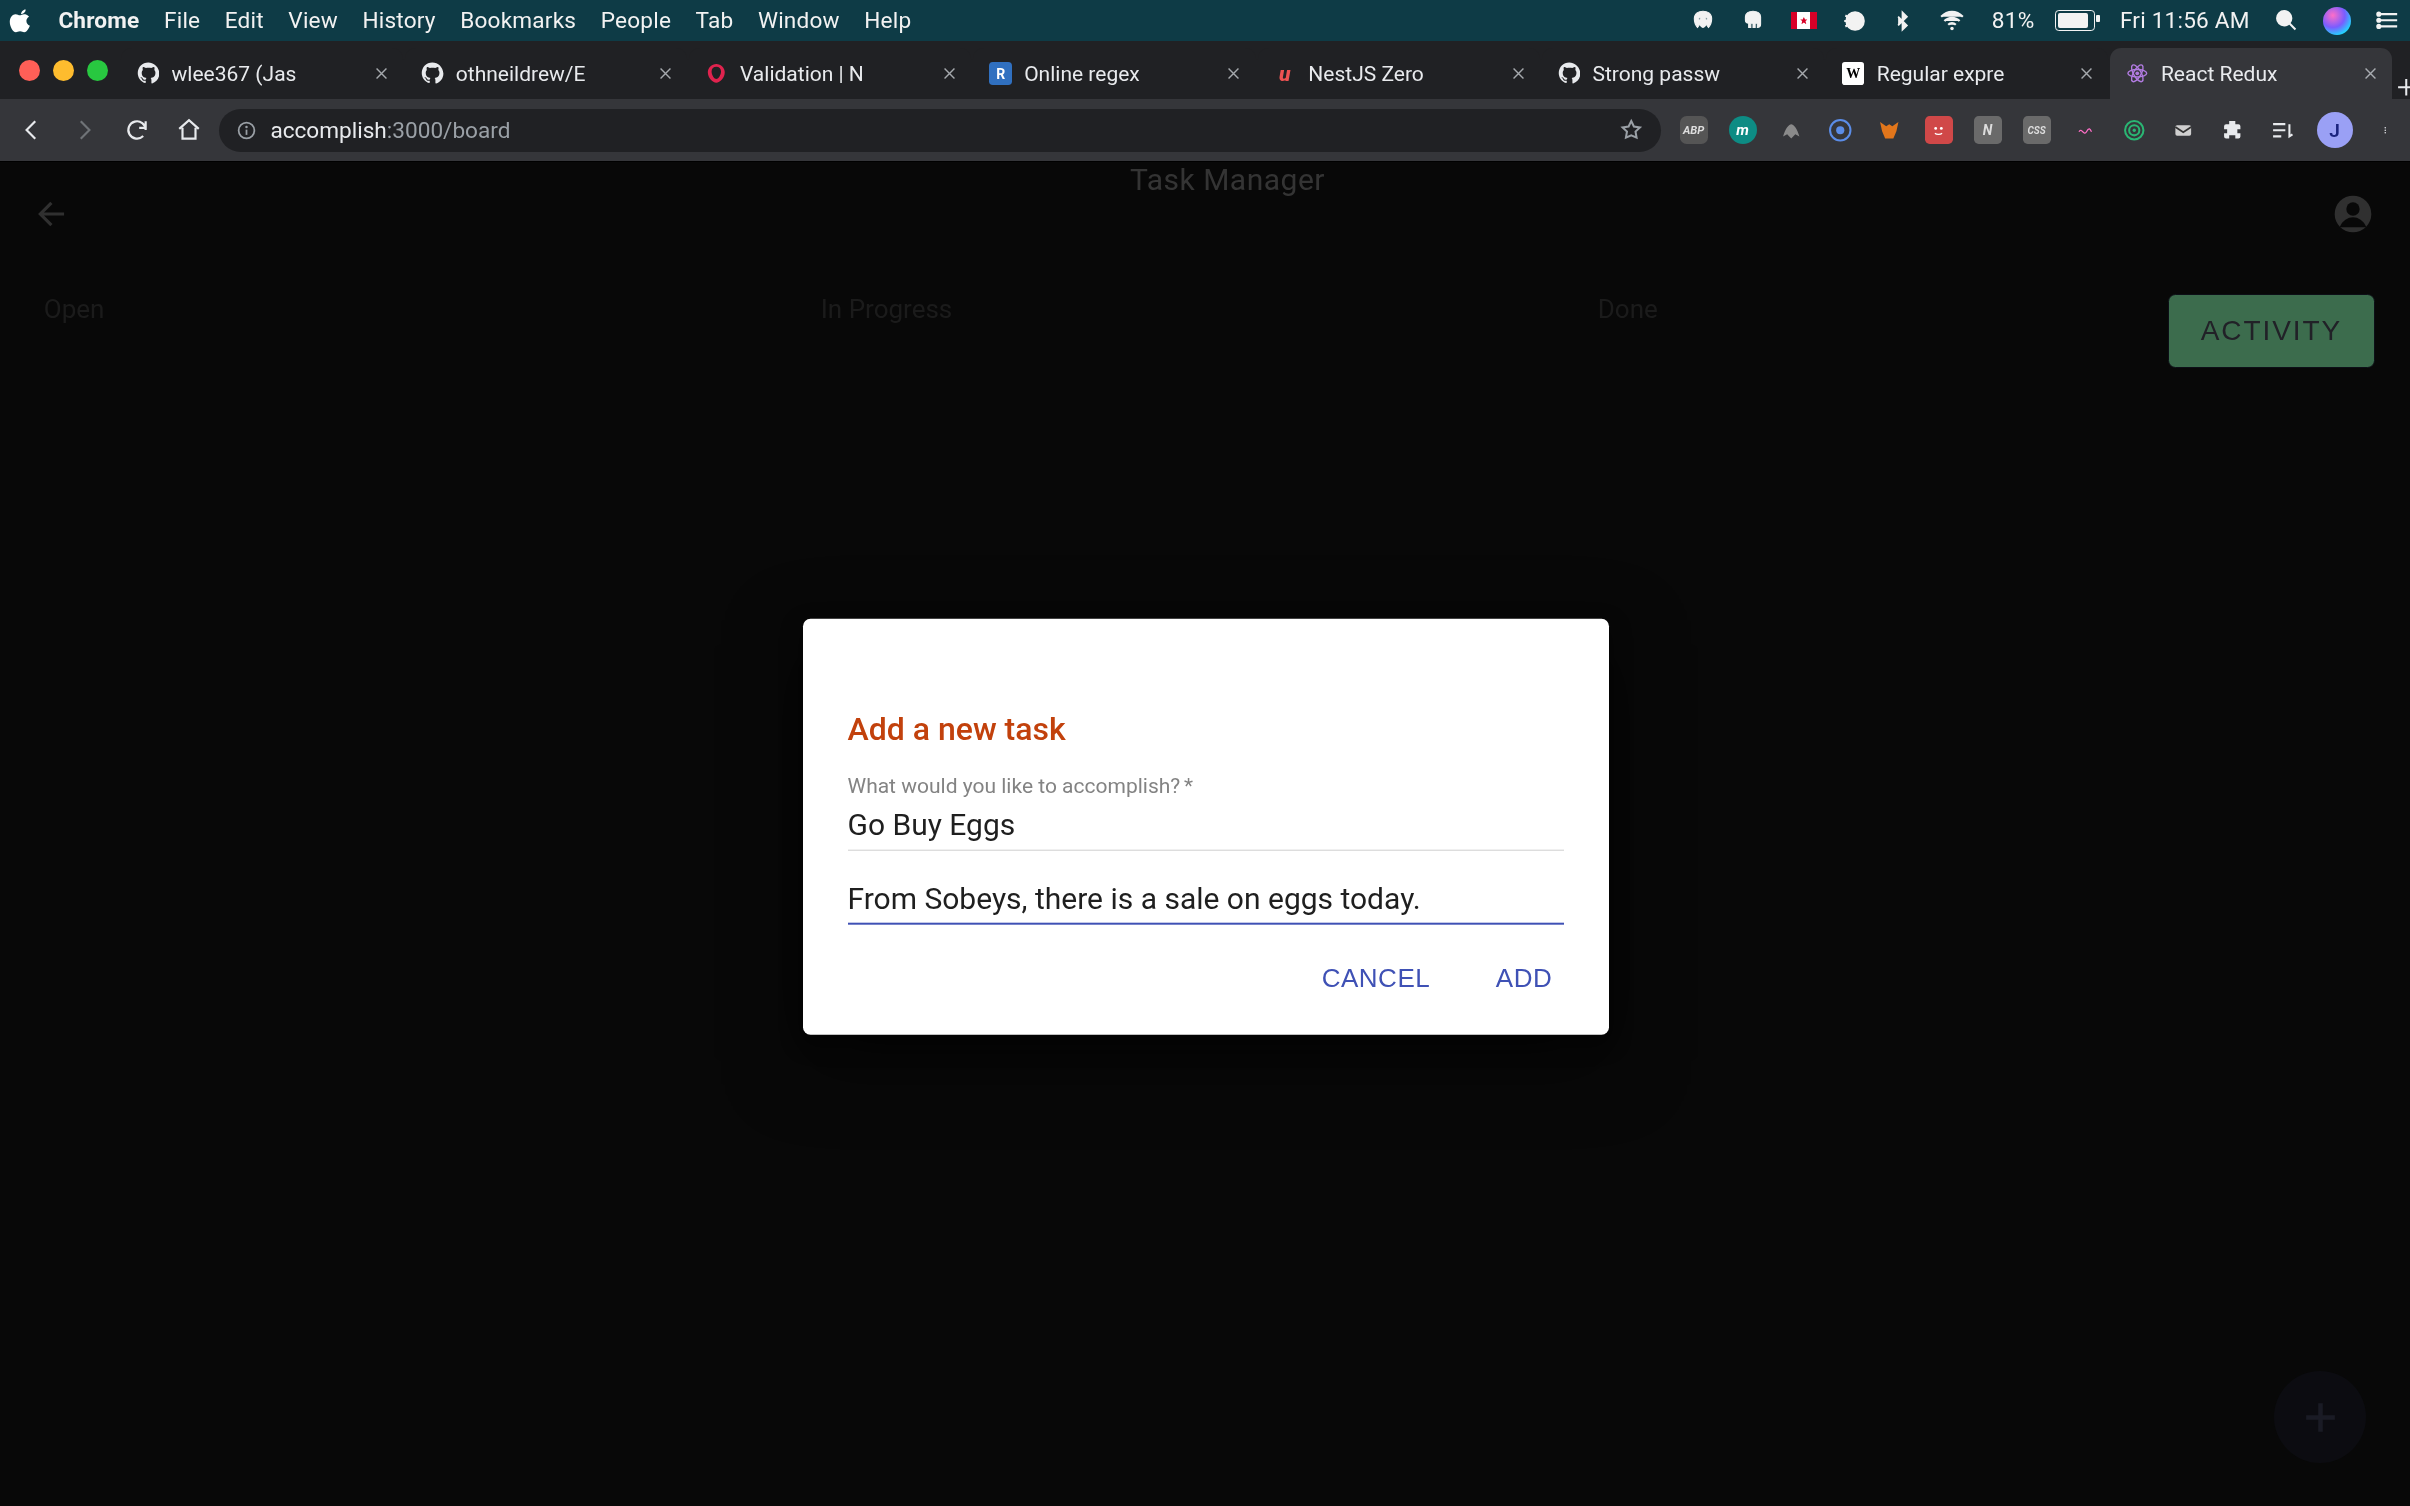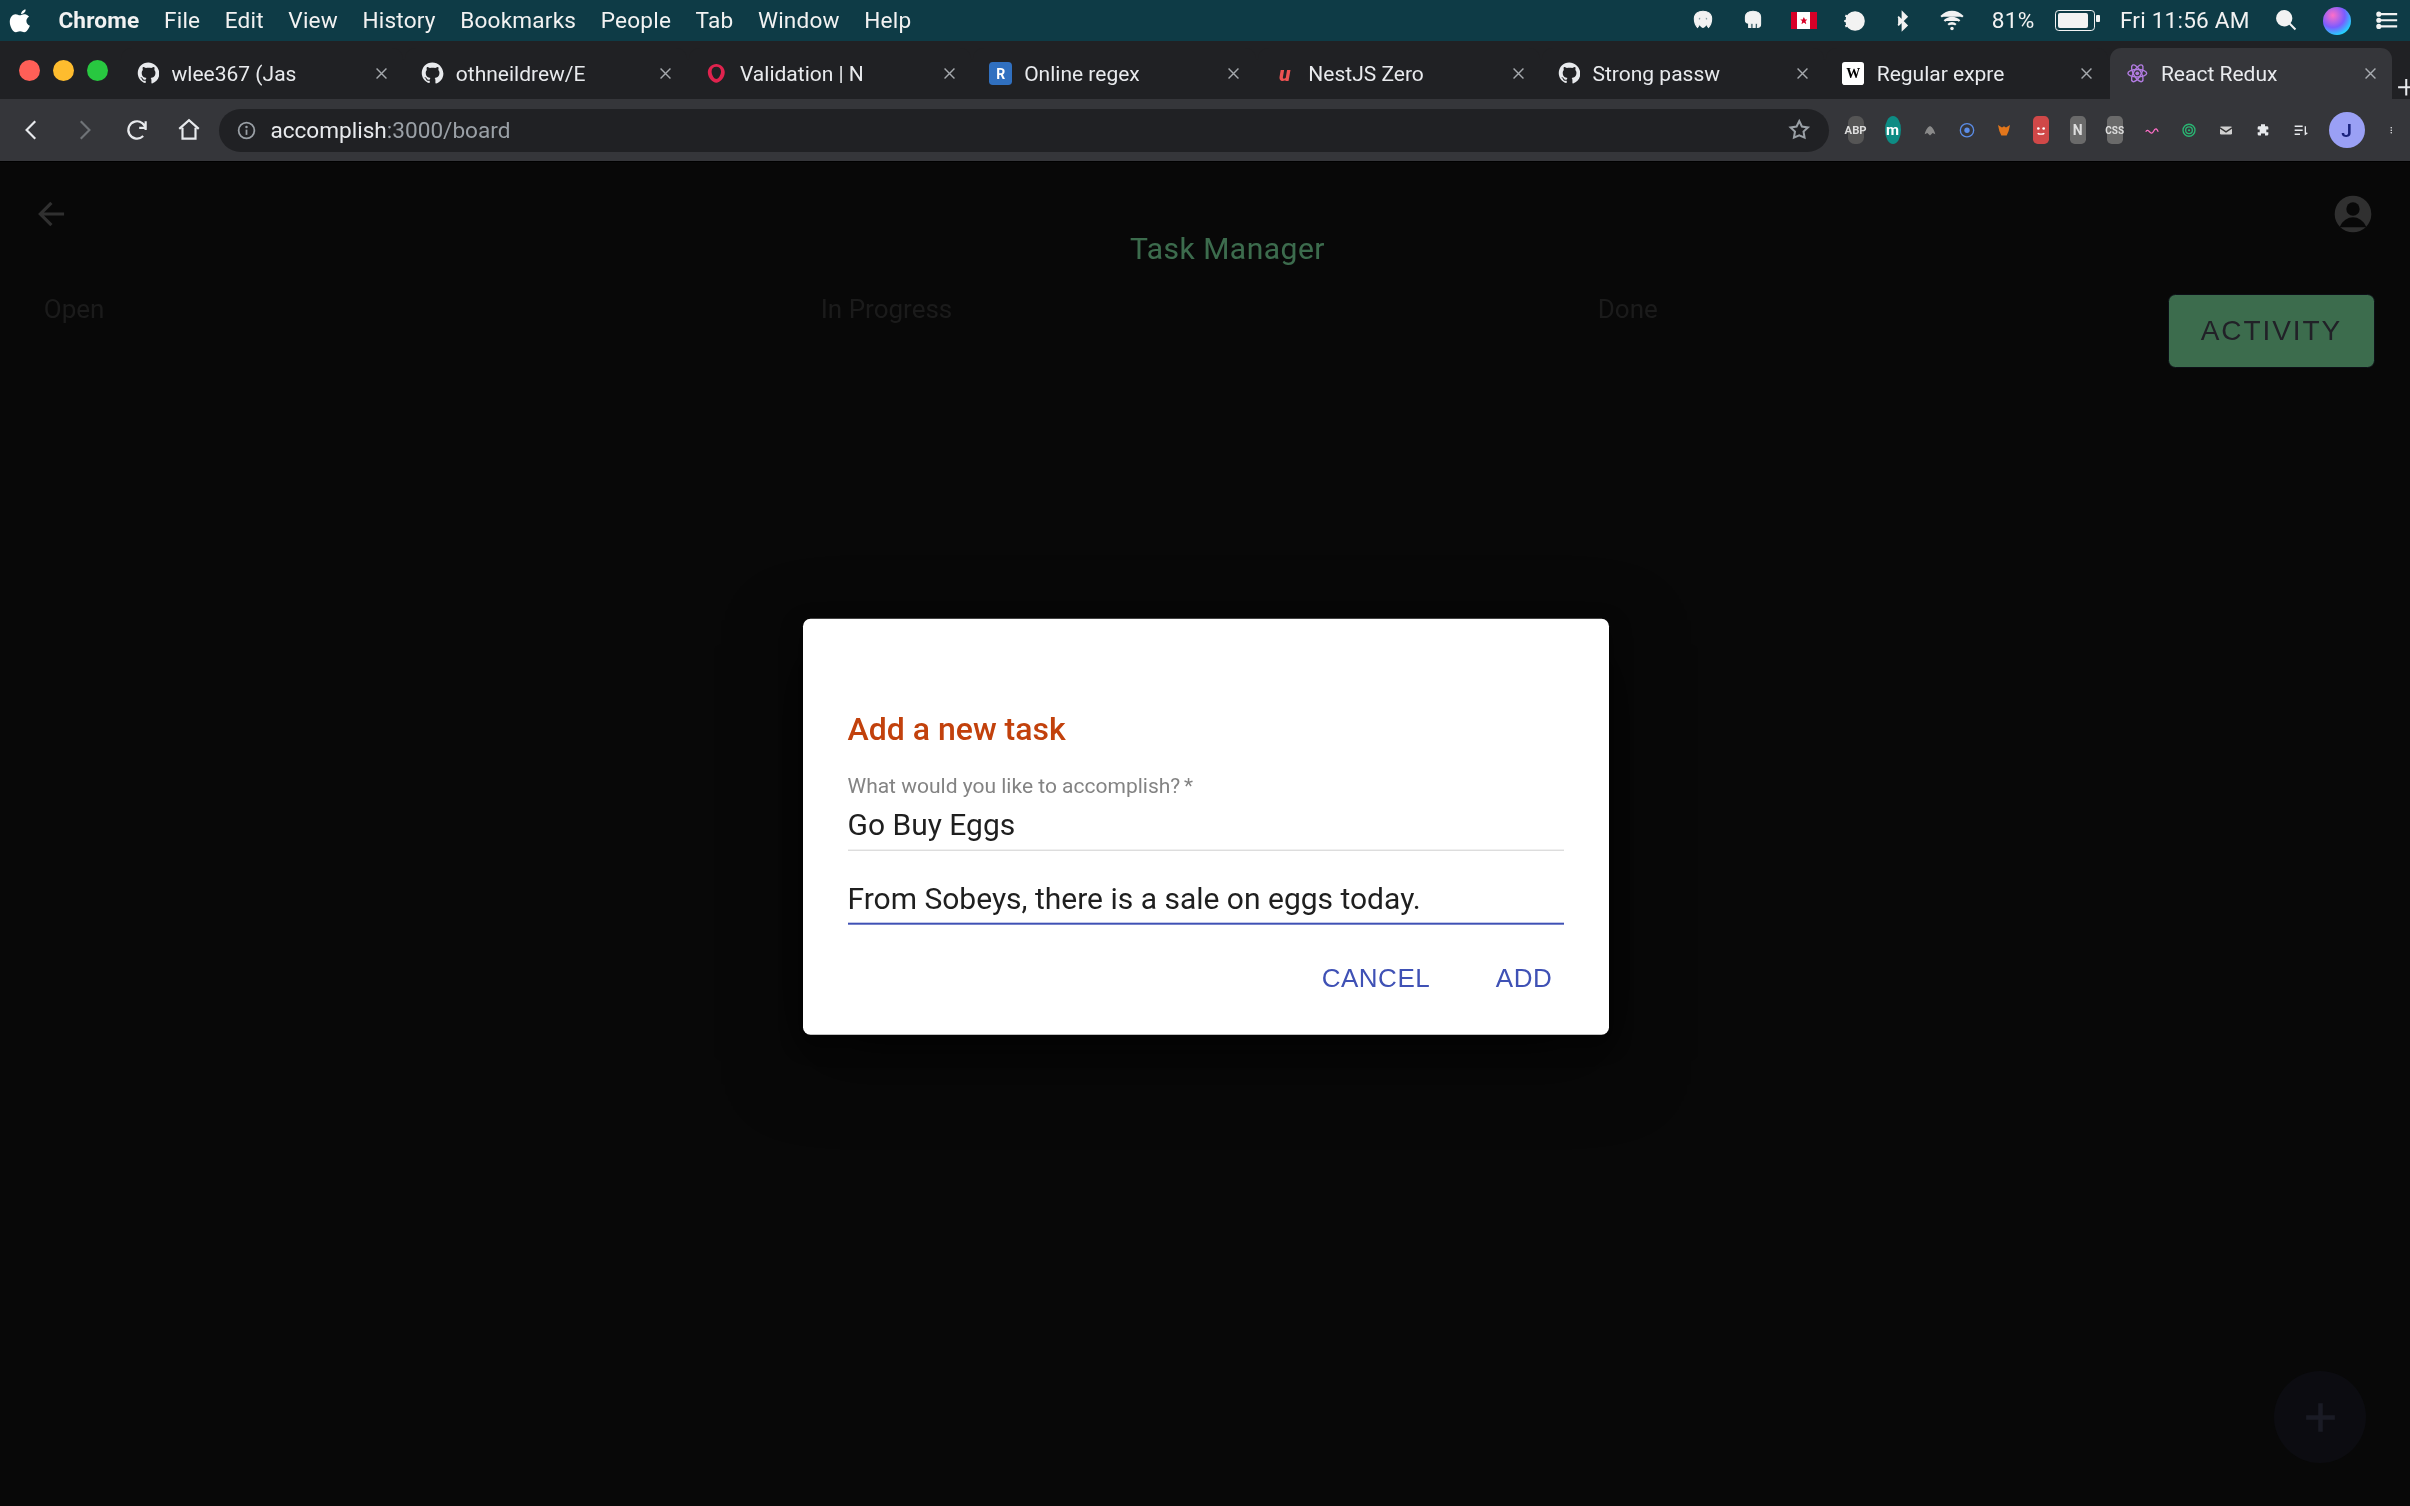--- a/index.html
+++ b/index.html
@@ -77,29 +77,29 @@
   .navbtn.disabled svg{stroke:#6f7377;}
   .omnibox{
     flex:1 1 auto;height:43px;background:var(--chrome-omnibox);border-radius:21.7px;
     display:flex;align-items:center;padding:0 17px;gap:13px;color:#bdc1c6;font-size:22.6px;
   }
   .omnibox .url-secure{width:21px;height:21px;}
   .omnibox .url-host{color:#e8eaed;}
   .omnibox .url-rest{color:#9aa0a6;}
   .omnibox .star{margin-left:auto;}
   .ext-row{display:flex;align-items:center;gap:21px;padding-left:11.3px;}
-  .ext-icon{width:16px;height:28px;display:flex;align-items:center;justify-content:center;border-radius:5.6px;}
+  .ext-icon{width:28px;height:28px;display:flex;align-items:center;justify-content:center;border-radius:5.6px;font-style:italic;}
   .avatar-btn{width:36px;height:36px;border-radius:50%;background:var(--avatar-bg);color:#1a237e;display:flex;align-items:center;justify-content:center;font-weight:600;font-size:19px;}
 
   
   .page{position:relative;background:var(--page-bg);height:calc(100% - 41px - 58px - 62px);}
   .page-dim{position:absolute;inset:0;background:rgba(0,0,0,.55);z-index:5;}
   .app-header{
-    height:104px;display:flex;align-items:flex-end;justify-content:center;position:relative;
-    color:#86efac;font-size:30px;letter-spacing:0.5px;padding-left:44px;
+    height:104px;display:flex;align-items:flex-start;justify-content:center;position:relative;
+    color:#737373;font-size:30px;letter-spacing:0.5px;padding-left:44px;
   }
   .app-back{position:absolute;left:34px;top:50%;transform:translateY(-50%);}
   .app-back svg{stroke:#6a6a6a;}
   .app-account{position:absolute;right:38px;top:50%;transform:translateY(-50%);}
   .app-account svg{fill:#6a6a6a;}
   .activity-btn{
     position:absolute;right:36px;top:132px;
     background:#86efac;border:1.9px solid #1e2233;border-radius:7.5px;
     color:#4a4a57;font-size:28px;letter-spacing:1.9px;padding:20px 32px;
   }

